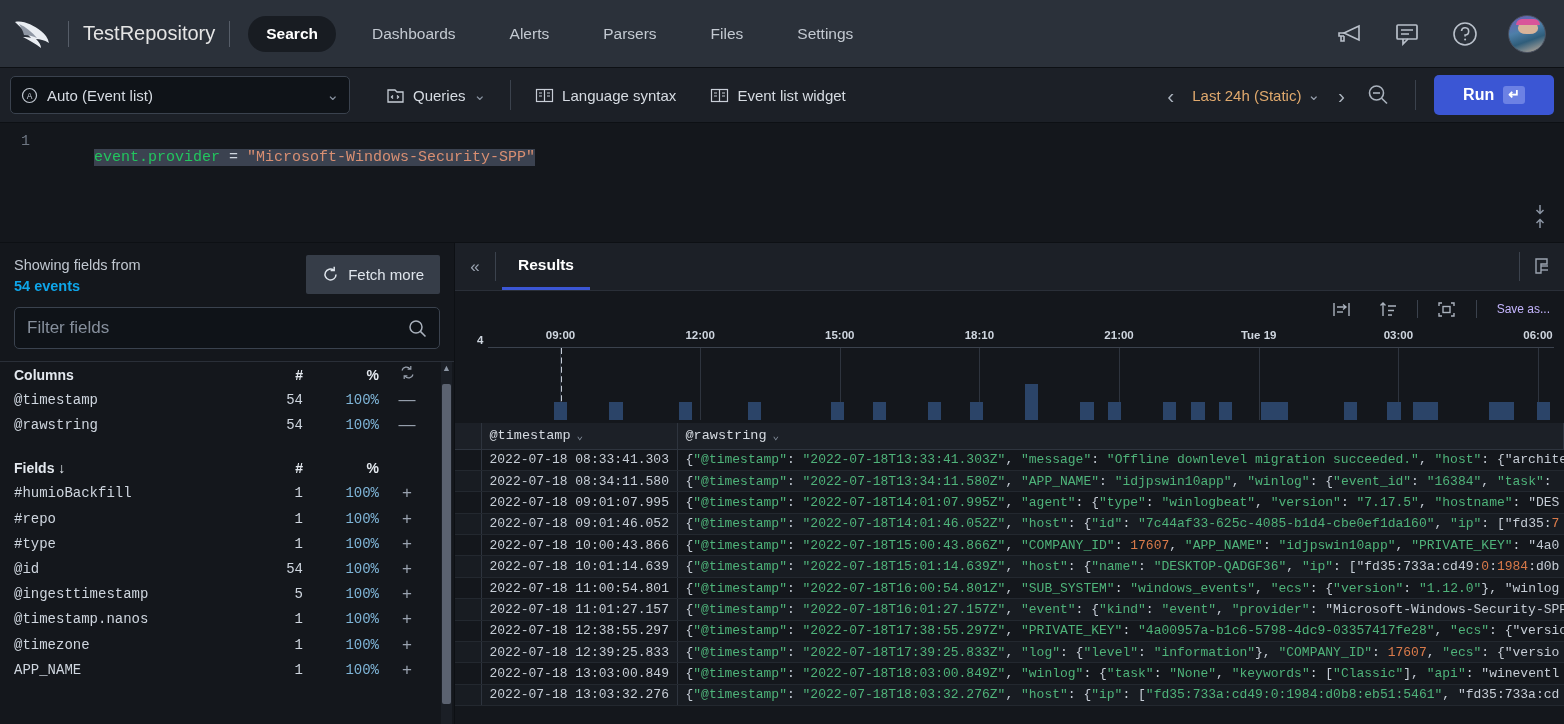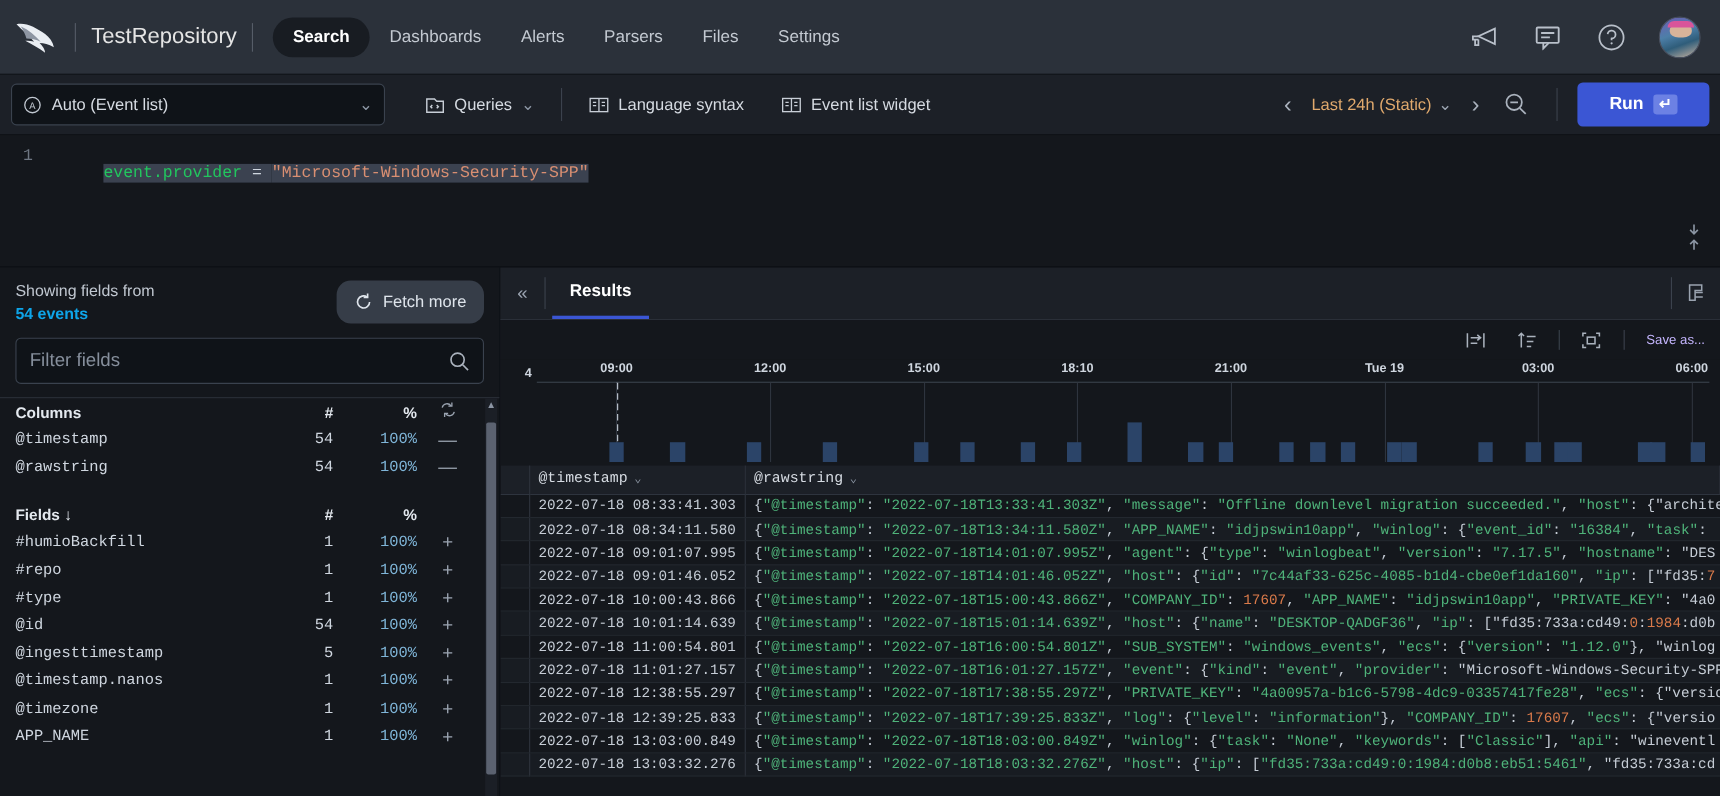--- a/index.html
+++ b/index.html
@@ -15,21 +15,21 @@
   
   #topnav {
     height: 68px; background: #2b313a;
     display: flex; align-items: center;
     padding: 0 14px 0 10px;
     border-bottom: 1px solid #0d1014;
   }
   #logo { width: 44px; height: 40px; display: flex; align-items: center; justify-content: center; }
   .vdiv { width: 1px; height: 26px; background: #565d68; margin: 0 14px; }
   #repo-name { font-size: 20px; color: #e5e5e5; white-space: nowrap; }
-  .nav-items { display: flex; align-items: flex-start; gap: 0; margin-left: 4px; }
+  .nav-items { display: flex; align-items: flex-start; gap: 18px; margin-left: 4px; }
   .nav-item {
     padding: 9px 18px; border-radius: 19px; font-size: 15.5px;
     color: #c3c9d1; white-space: nowrap; cursor: pointer;
   }
   .nav-item.active { background: #181c22; color: #ffffff; font-weight: bold; }
   .nav-right { margin-left: auto; display: flex; align-items: center; gap: 28px; padding-right: 4px; }
   .nav-icon { width: 30px; height: 30px; display: flex; align-items: center; justify-content: center; cursor: pointer; }
   #avatar {
     width: 38px; height: 38px; border-radius: 50%;
     background: linear-gradient(160deg,#6e5bb5 0%,#4d7fa8 40%,#2f5d7a 65%,#c9b3a0 100%);
@@ -92,21 +92,21 @@
 
   
   #fields-panel {
     width: 455px; flex: 0 0 455px; background: #14171c;
     border-right: 1px solid #0d1014; display: flex; flex-direction: column;
   }
   #fields-head { padding: 12px 14px 0 14px; display: flex; align-items: flex-start; }
   #showing-from { font-size: 14.5px; color: #c0c7d0; line-height: 1.45; }
   #showing-from b { color: #0ea5e9; margin-top: 12px; }
   #fetch-more {
-    margin-left: auto; background: #363d48; border: none; border-radius: 13px;
+    margin-left: auto; background: #363d48; border: none; border-radius: 2px;
     color: #dfe5ec; font-size: 15px; padding: 11px 16px; cursor: pointer;
     display: flex; align-items: center; gap: 9px;
   }
   #filter-wrap { padding: 10px 14px 12px 14px; }
   #filter-box {
     height: 42px; background: #0f1318; border: 1px solid #3a424e; border-radius: 5px;
     display: flex; align-items: center; padding: 0 12px;
   }
   #filter-input {
     flex: 1; background: transparent; border: none; outline: none;

